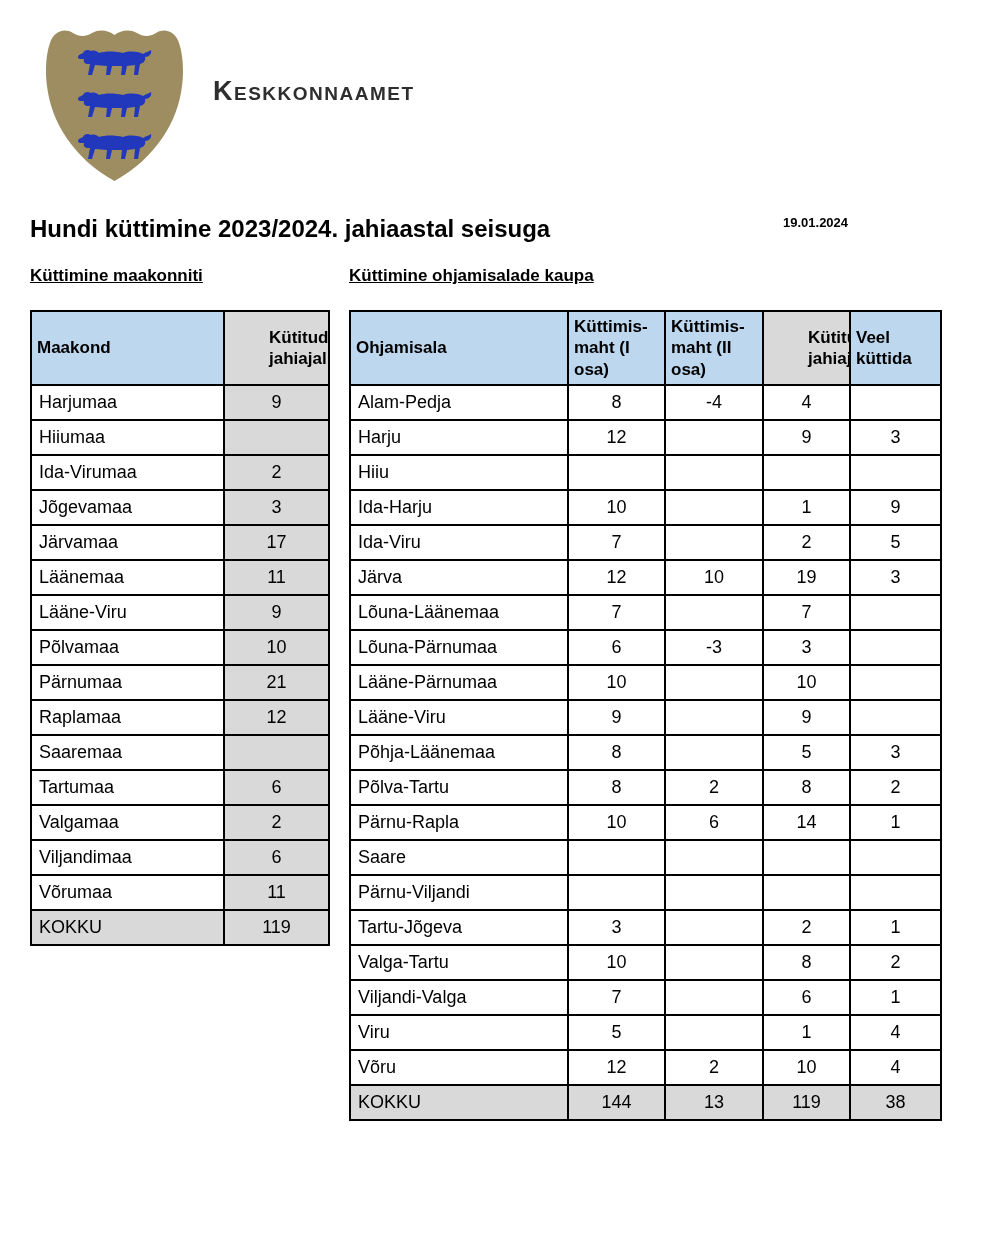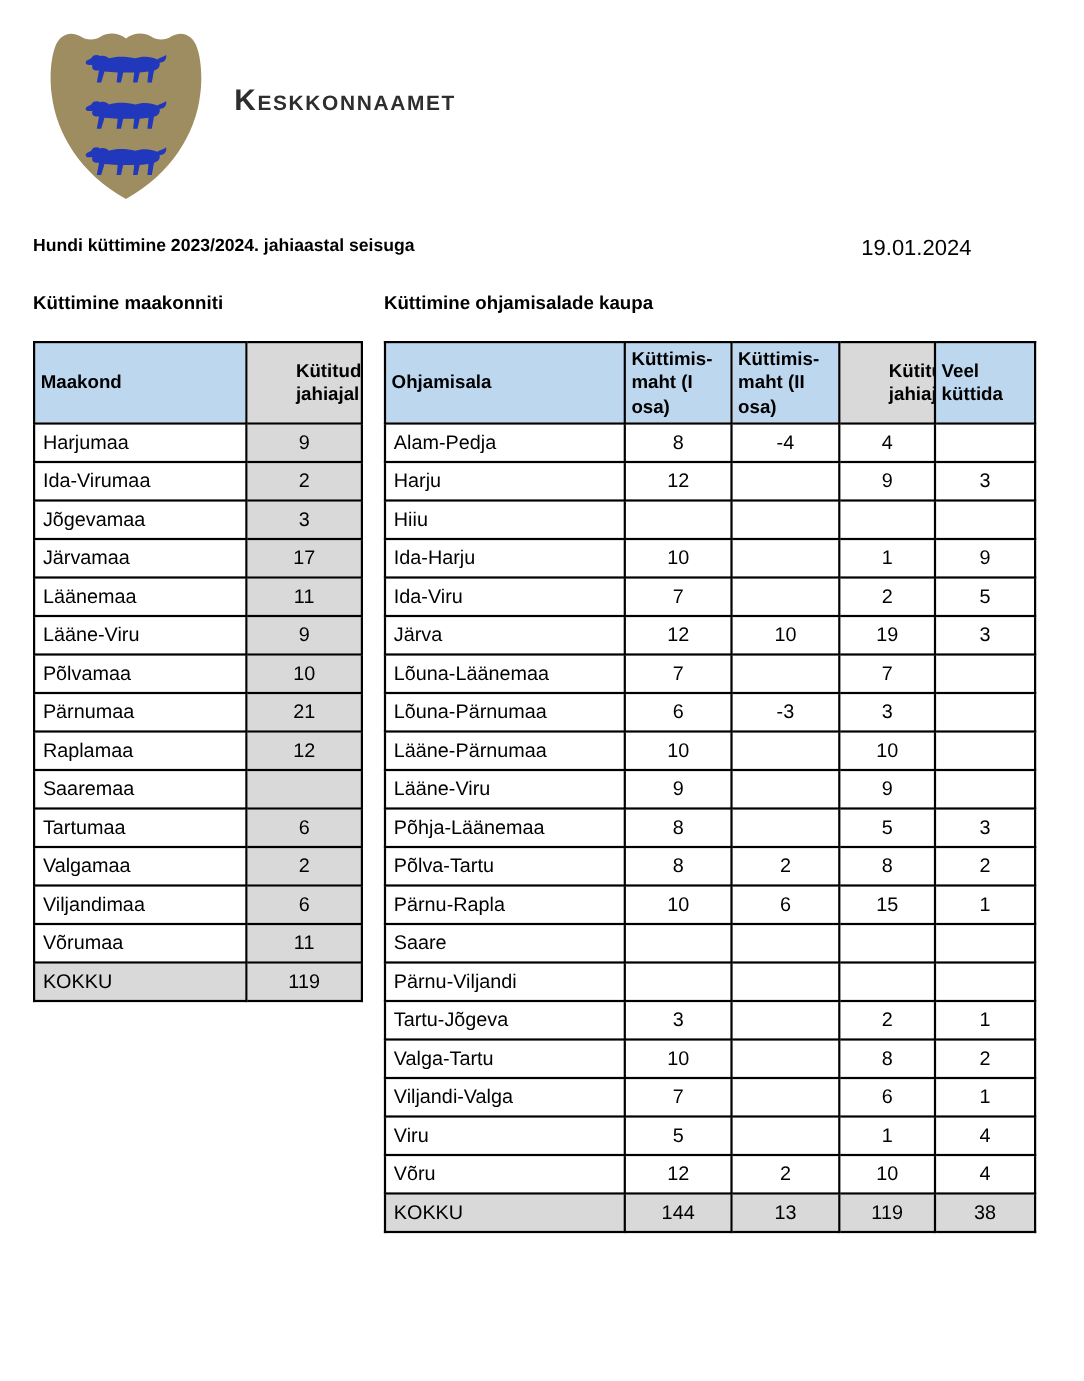--- a/index.html
+++ b/index.html
@@ -15,27 +15,27 @@
   .page{position:relative;width:985px;height:1255px;background:#fff;overflow:hidden;}
 
   .logo{position:absolute;left:42px;top:28px;width:145px;height:158px;}
 
   .org-name{
     position:absolute;left:213px;top:76px;
     font-size:27px;font-weight:bold;font-variant:small-caps;
     letter-spacing:1.5px;color:var(--orgtext);
   }
 
-  .doc-title{position:absolute;left:30px;top:215px;font-size:16px;font-weight:bold;white-space:nowrap;}
-  .doc-date{position:absolute;left:783px;top:215px;font-size:20px;font-weight:normal;}
+  .doc-title{position:absolute;left:30px;top:215px;font-size:24px;font-weight:bold;white-space:nowrap;}
+  .doc-date{position:absolute;left:783px;top:215px;font-size:13px;font-weight:bold;}
 
   .section{position:absolute;top:266px;}
   .section-left{left:30px;width:298px;}
   .section-right{left:349px;width:591px;}
-  .section h2{font-size:17px;font-weight:bold;margin:0 0 24px 0;}
+  .section h2{font-size:17px;font-weight:bold;margin:0 0 24px 0;text-decoration:underline;}
 
   table{border-collapse:collapse;width:100%;table-layout:fixed;}
   th,td{border:2px solid #000;overflow:hidden;}
   th{
     background:var(--blue);
     font-size:17px;font-weight:bold;text-align:left;
     padding:2px 5px;height:74px;vertical-align:middle;line-height:1.25;
   }
   th.shade{background:var(--gray);padding-left:44px;}
   td{
@@ -92,20 +92,24 @@
           <th>Maakond</th>
           <th class="shade">Kütitud jahiajal</th>
         </tr>
       </thead>
       <tbody id="county-body">
           <tr>
             <td>Harjumaa</td>
             <td class="num shade">9</td>
           </tr>
           <tr>
+            <td>Hiiumaa</td>
+            <td class="num shade"></td>
+          </tr>
+          <tr>
             <td>Ida-Virumaa</td>
             <td class="num shade">2</td>
           </tr>
           <tr>
             <td>Jõgevamaa</td>
             <td class="num shade">3</td>
           </tr>
           <tr>
             <td>Järvamaa</td>
             <td class="num shade">17</td>
@@ -259,21 +263,21 @@
             <td>Põlva-Tartu</td>
             <td class="num">8</td>
             <td class="num">2</td>
             <td class="num">8</td>
             <td class="num">2</td>
           </tr>
           <tr>
             <td>Pärnu-Rapla</td>
             <td class="num">10</td>
             <td class="num">6</td>
-            <td class="num">15</td>
+            <td class="num">14</td>
             <td class="num">1</td>
           </tr>
           <tr>
             <td>Saare</td>
             <td class="num"></td>
             <td class="num"></td>
             <td class="num"></td>
             <td class="num"></td>
           </tr>
           <tr>

